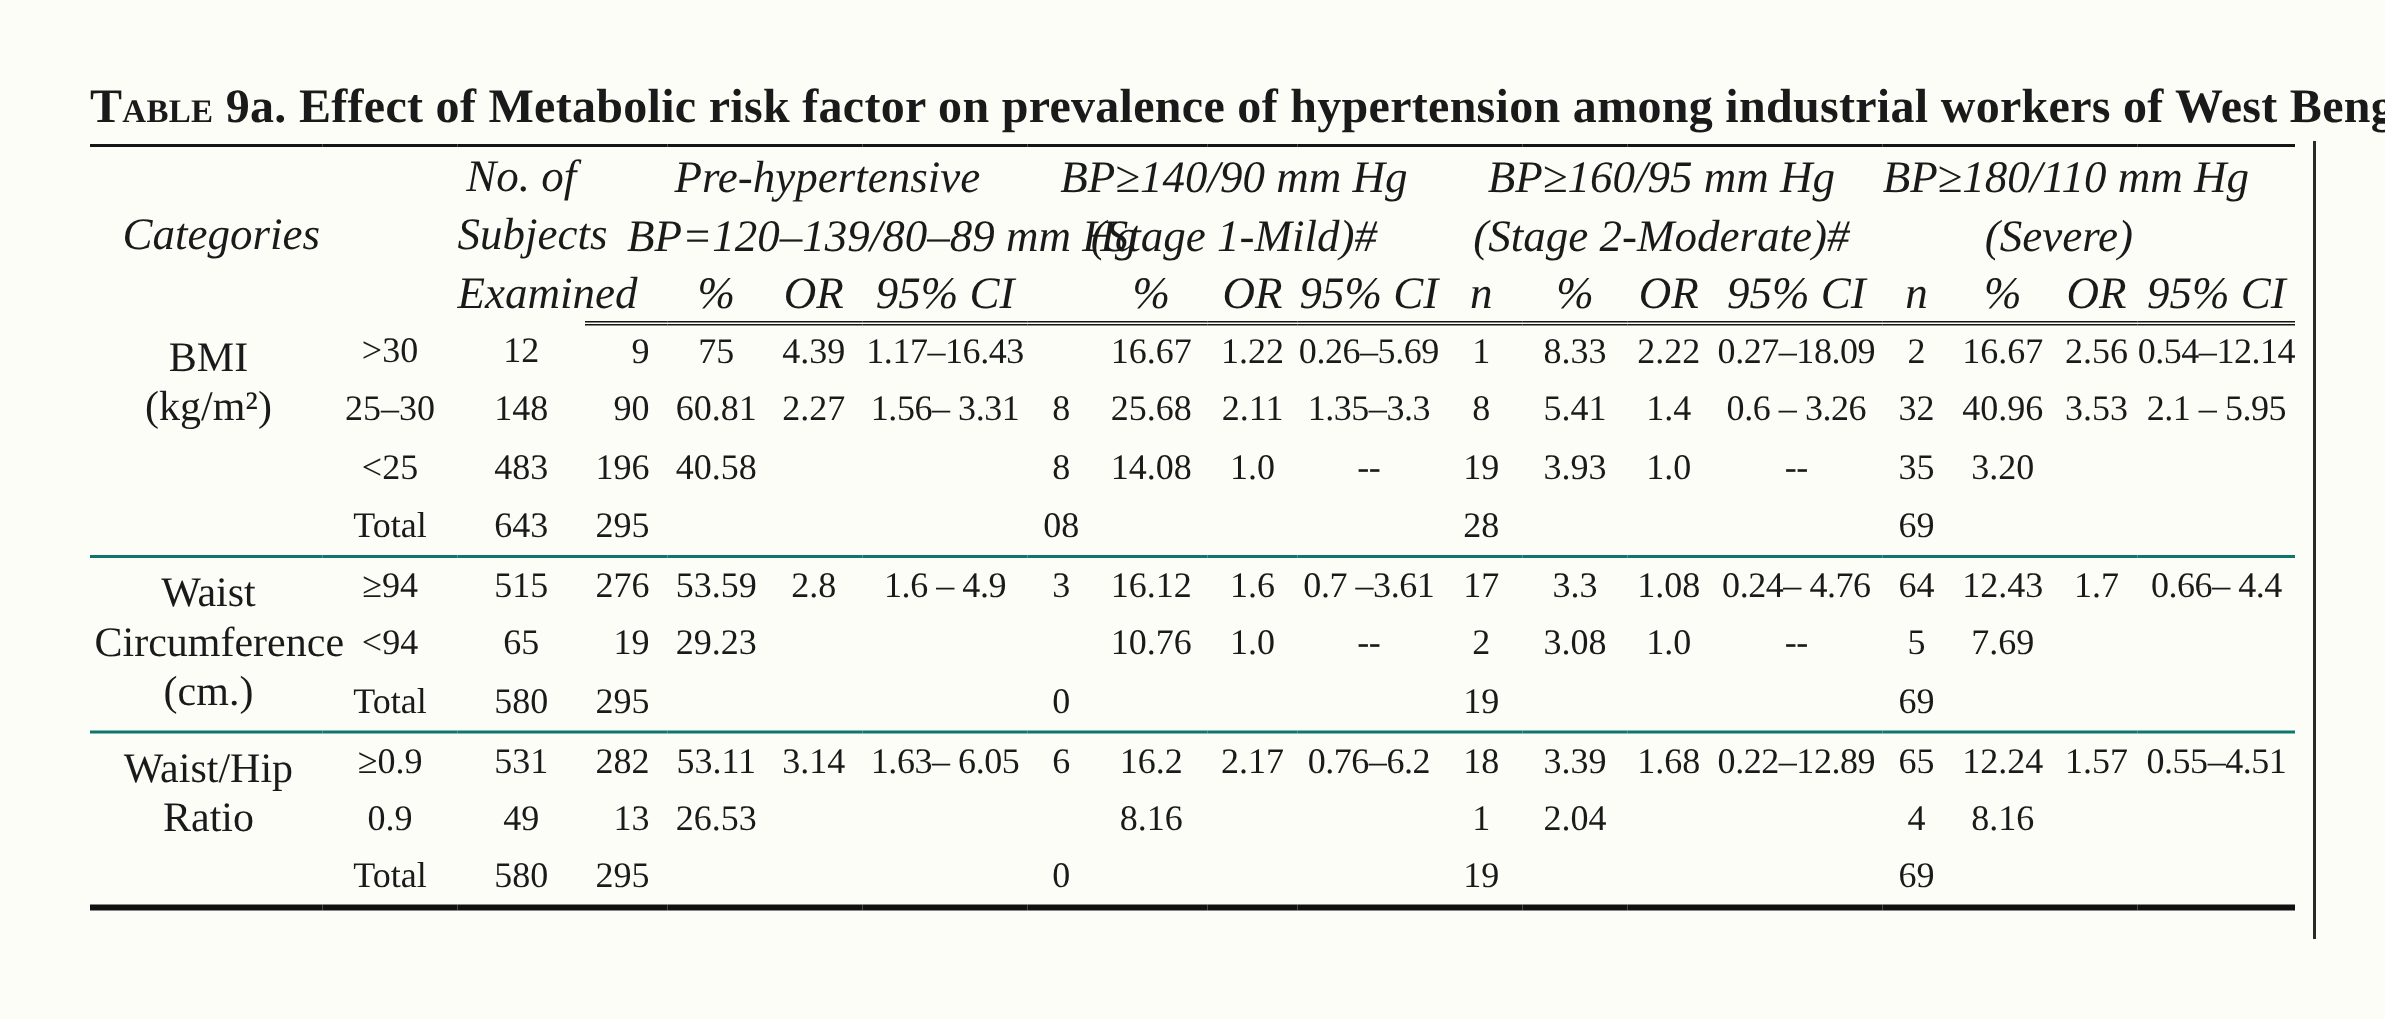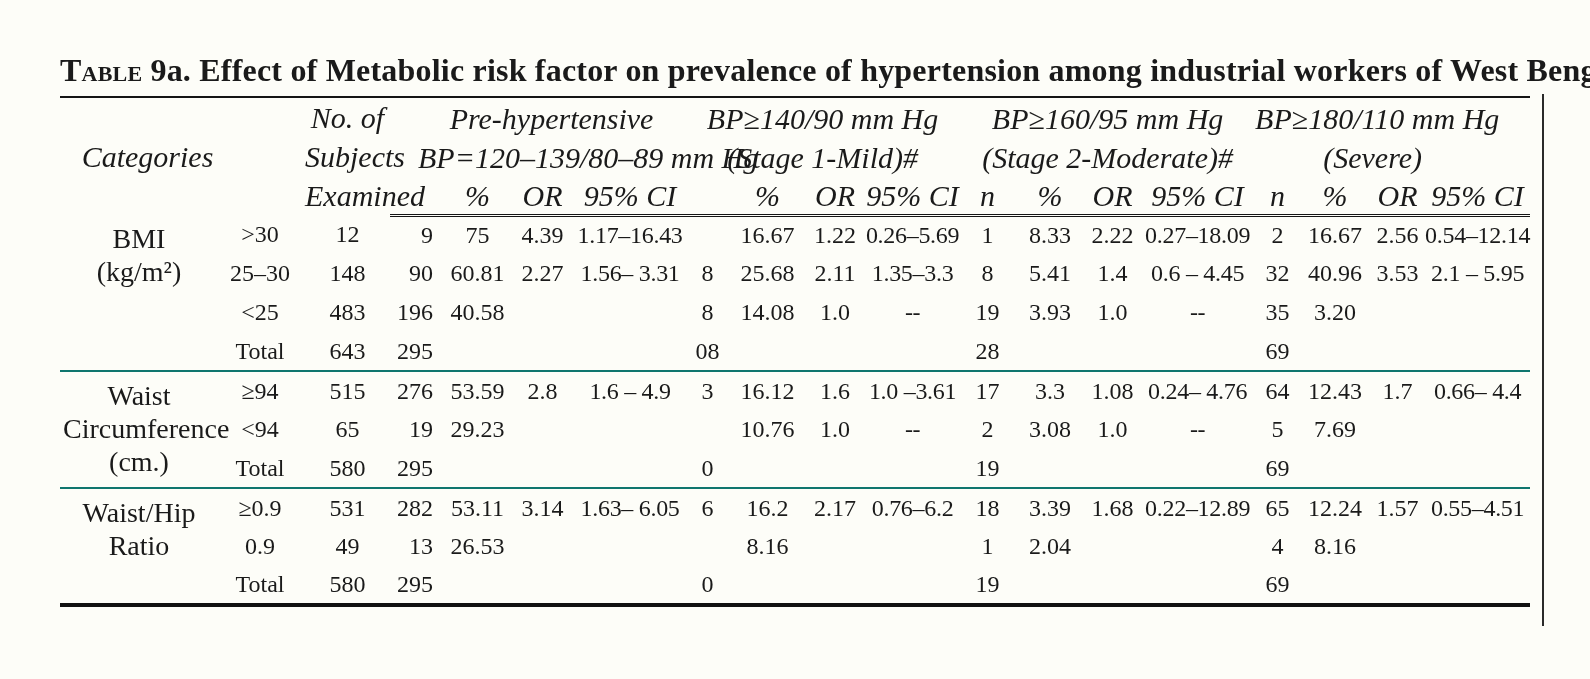--- a/index.html
+++ b/index.html
@@ -178,21 +178,21 @@
           <td class="c1">60.81</td>
           <td class="c2">2.27</td>
           <td class="c3 ci">1.56– 3.31</td>
           <td class="c4">8</td>
           <td class="c5">25.68</td>
           <td class="c6">2.11</td>
           <td class="c7 ci">1.35–3.3</td>
           <td class="c8">8</td>
           <td class="c9">5.41</td>
           <td class="c10">1.4</td>
-          <td class="c11 ci">0.6 – 4.45</td>
+          <td class="c11 ci">0.6 – 3.26</td>
           <td class="c12">32</td>
           <td class="c13">40.96</td>
           <td class="c14">3.53</td>
           <td class="c15 ci">2.1 – 5.95</td>
         </tr>
         <tr>
           <td class="cat">&lt;25</td>
           <td class="subj">483</td>
           <td class="c0">196</td>
           <td class="c1">40.58</td>
@@ -239,21 +239,21 @@
 (cm.)</td>
           <td class="cat">≥94</td>
           <td class="subj">515</td>
           <td class="c0">276</td>
           <td class="c1">53.59</td>
           <td class="c2">2.8</td>
           <td class="c3 ci">1.6 – 4.9</td>
           <td class="c4">3</td>
           <td class="c5">16.12</td>
           <td class="c6">1.6</td>
-          <td class="c7 ci">1.0 –3.61</td>
+          <td class="c7 ci">0.7 –3.61</td>
           <td class="c8">17</td>
           <td class="c9">3.3</td>
           <td class="c10">1.08</td>
           <td class="c11 ci">0.24– 4.76</td>
           <td class="c12">64</td>
           <td class="c13">12.43</td>
           <td class="c14">1.7</td>
           <td class="c15 ci">0.66– 4.4</td>
         </tr>
         <tr>

